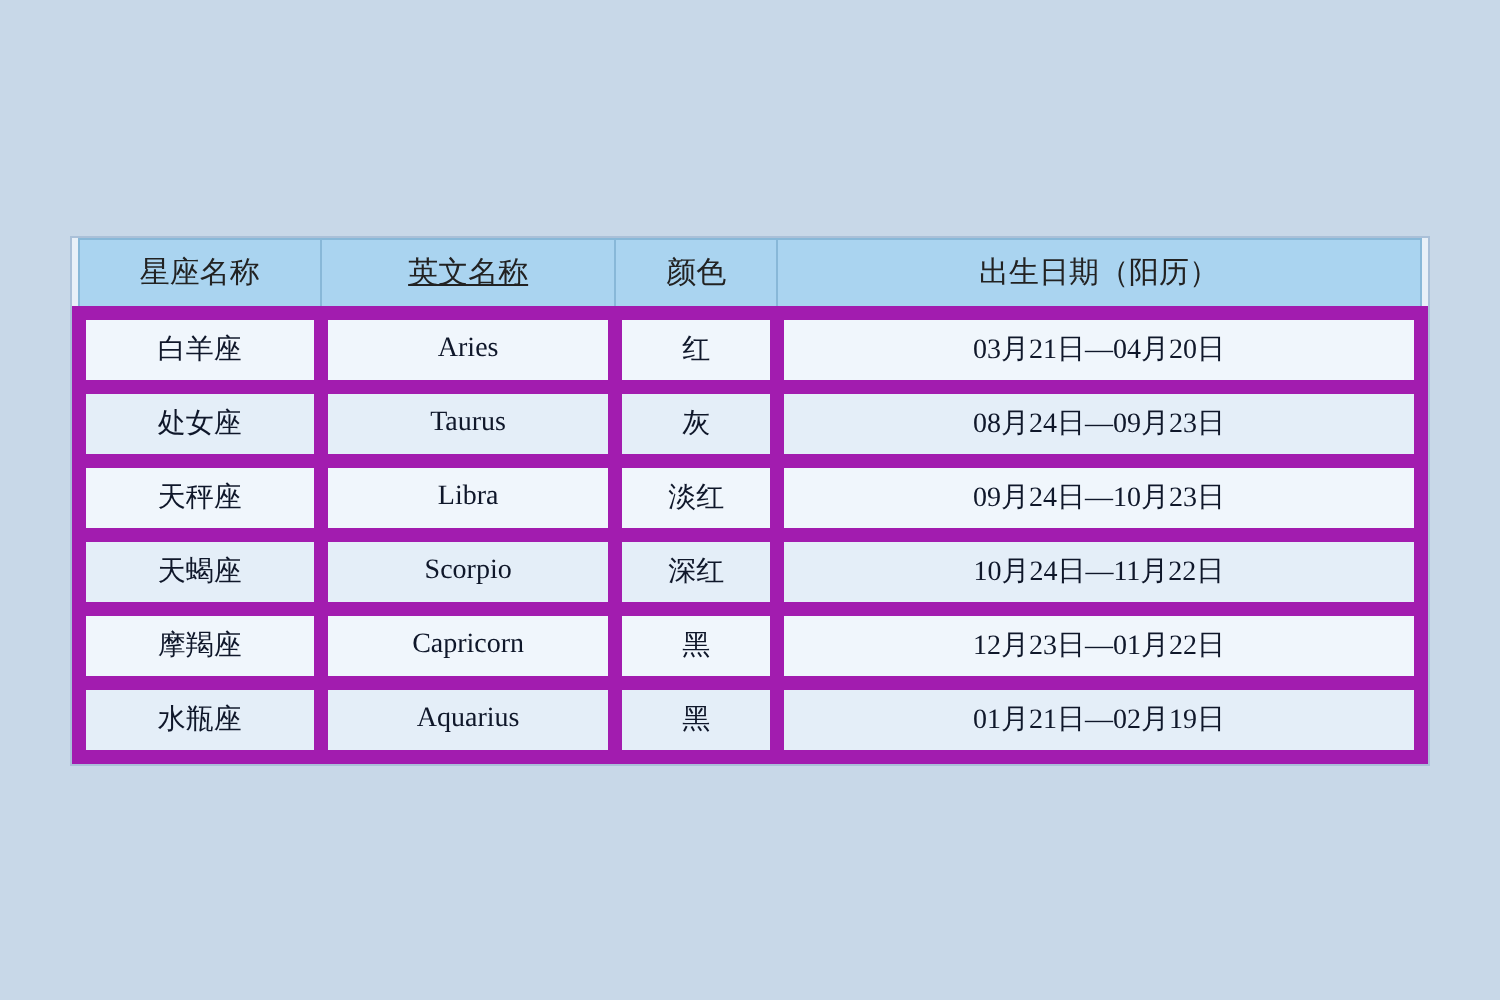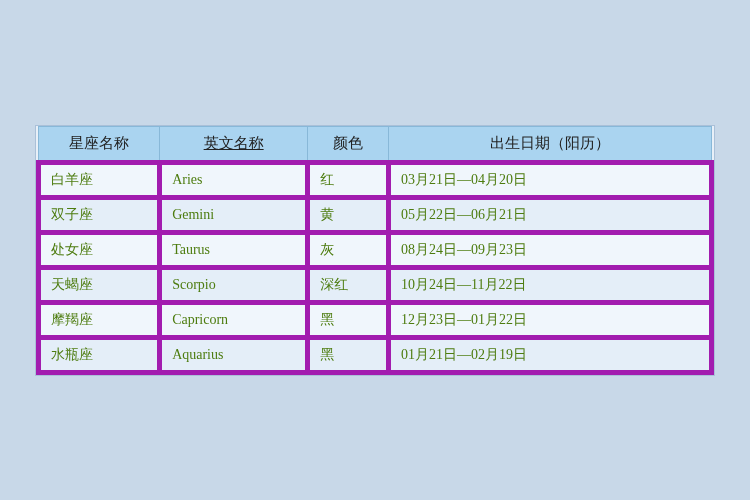--- a/index.html
+++ b/index.html
@@ -41,23 +41,24 @@
 
     tbody tr {
       background-color: #f0f6fc;
     }
 
     tbody tr:nth-child(even) {
       background-color: #e4eef8;
     }
 
     tbody td {
-      border: 5px solid #a21caf;
+      border: 7px solid #a21caf;
       padding: 6px 10px;
-      color: #4d7c0f;
+      text-align: center;
+      color: #0f172a;
       font-size: 14px;
     }
 
     .col-chinese { width: 18%; }
     .col-english { width: 22%; text-decoration: underline; }
     .col-color   { width: 12%; }
     .col-date    { width: 48%; }
   </style>
 </head>
 <body>
@@ -73,30 +74,30 @@
       </tr>
     </thead>
     <tbody id="table-body">
     <tr>
           <td>白羊座</td>
           <td>Aries</td>
           <td>红</td>
           <td>03月21日—04月20日</td>
         </tr>
         <tr>
-          <td>双子座</td>
-          <td>Gemini</td>
-          <td>黄</td>
-          <td>05月22日—06月21日</td>
-        </tr>
-        <tr>
           <td>处女座</td>
           <td>Taurus</td>
           <td>灰</td>
           <td>08月24日—09月23日</td>
+        </tr>
+        <tr>
+          <td>天秤座</td>
+          <td>Libra</td>
+          <td>淡红</td>
+          <td>09月24日—10月23日</td>
         </tr>
         <tr>
           <td>天蝎座</td>
           <td>Scorpio</td>
           <td>深红</td>
           <td>10月24日—11月22日</td>
         </tr>
         <tr>
           <td>摩羯座</td>
           <td>Capricorn</td>

